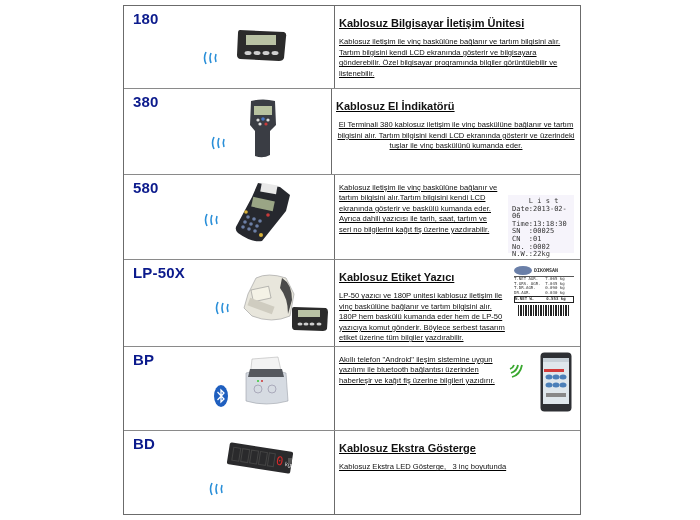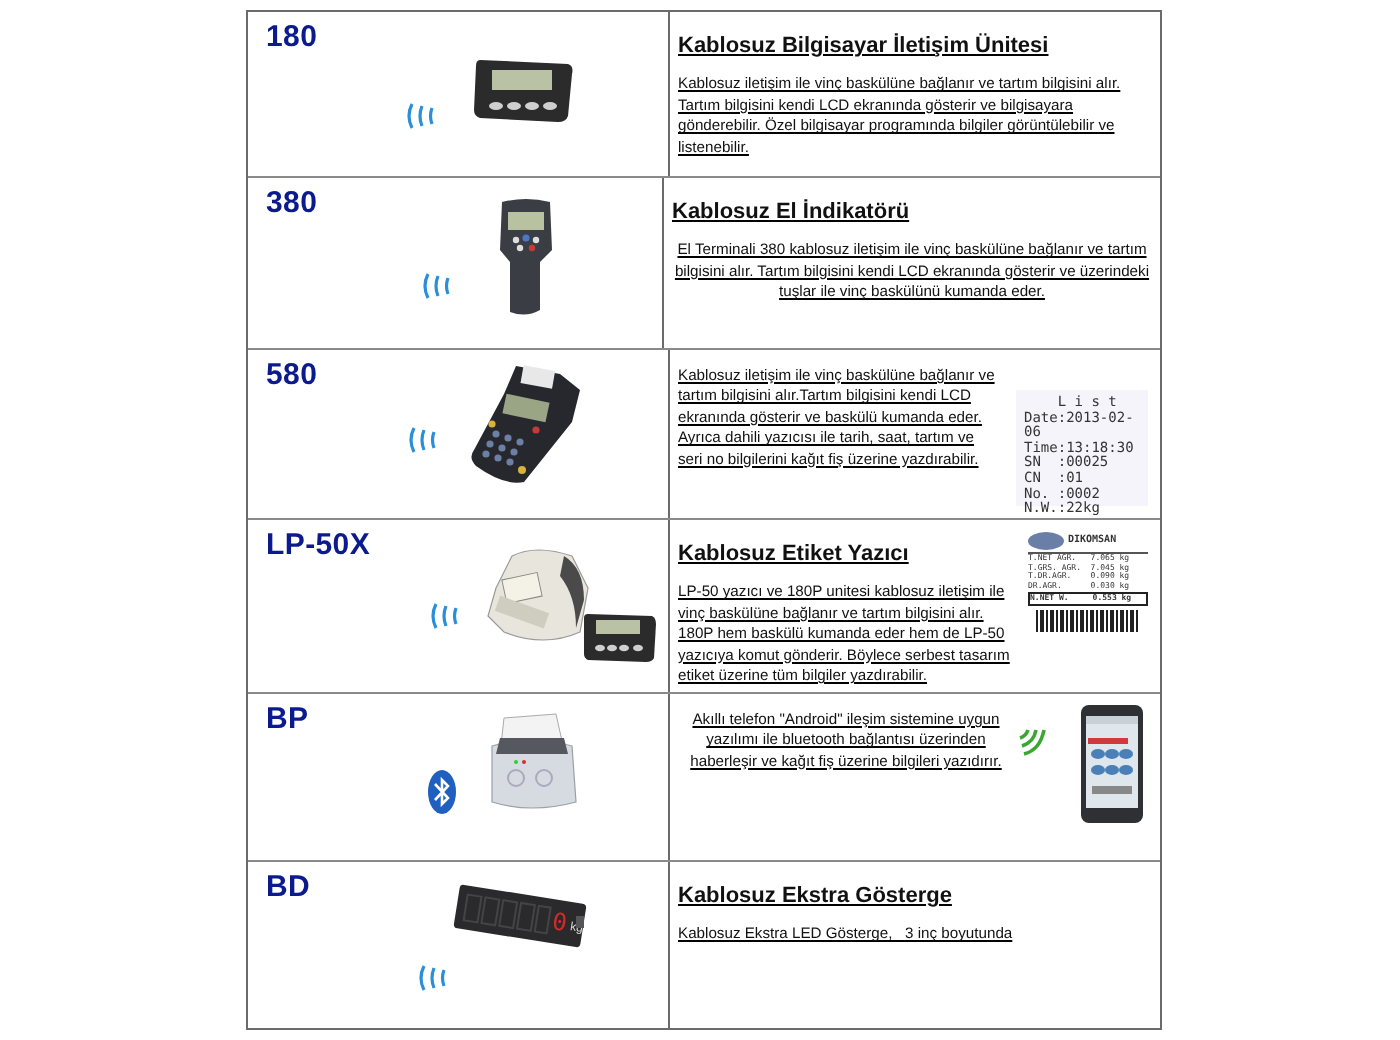--- a/index.html
+++ b/index.html
@@ -144,21 +144,21 @@
         <div style="white-space:pre;">T.NET AGR.   7.065 kg</div>
         <div style="white-space:pre;">T.GRS. AGR.  7.045 kg</div>
         <div style="white-space:pre;">T.DR.AGR.    0.090 kg</div>
         <div style="white-space:pre;">DR.AGR.      0.030 kg</div>
         <div style="white-space:pre;border:1px solid #222;font-weight:bold;margin:1px 0;">N.NET W.     0.553 kg</div>
         <div style="height:11px;margin:2px 4px 0 4px;background:repeating-linear-gradient(90deg,#222 0 1px,#fff 1px 2px,#222 2px 4px,#fff 4px 5px);"></div>
       </div>
     </div>
   </div>
 
-  <div class="row" style="height:83px;text-align:center;">
+  <div class="row" style="height:83px;">
     <div class="left">
       <div class="model">BP</div>
       <svg class="dev" style="left:90px;top:38px;" width="14" height="22" viewBox="0 0 14 22">
         <ellipse cx="7" cy="11" rx="7" ry="11" fill="#1f5fbf"></ellipse>
         <path d="M3.5 7 L10 14 L7 17 L7 5 L10 8 L3.5 15" stroke="#fff" stroke-width="1.3" fill="none"></path>
       </svg>
       <svg class="dev" style="left:118px;top:8px;" width="48" height="52" viewBox="0 0 48 52">
         <path d="M10 4 L36 2 L40 20 L8 22Z" fill="#f3f3f3" stroke="#aaa" stroke-width="0.5"></path>
         <path d="M4 18 Q24 12 44 18 L46 46 Q24 52 4 46Z" fill="#d6dbe2" stroke="#9aa0a8" stroke-width="0.6"></path>
         <path d="M8 14 L40 14 L42 22 L6 22Z" fill="#55585e"></path>

